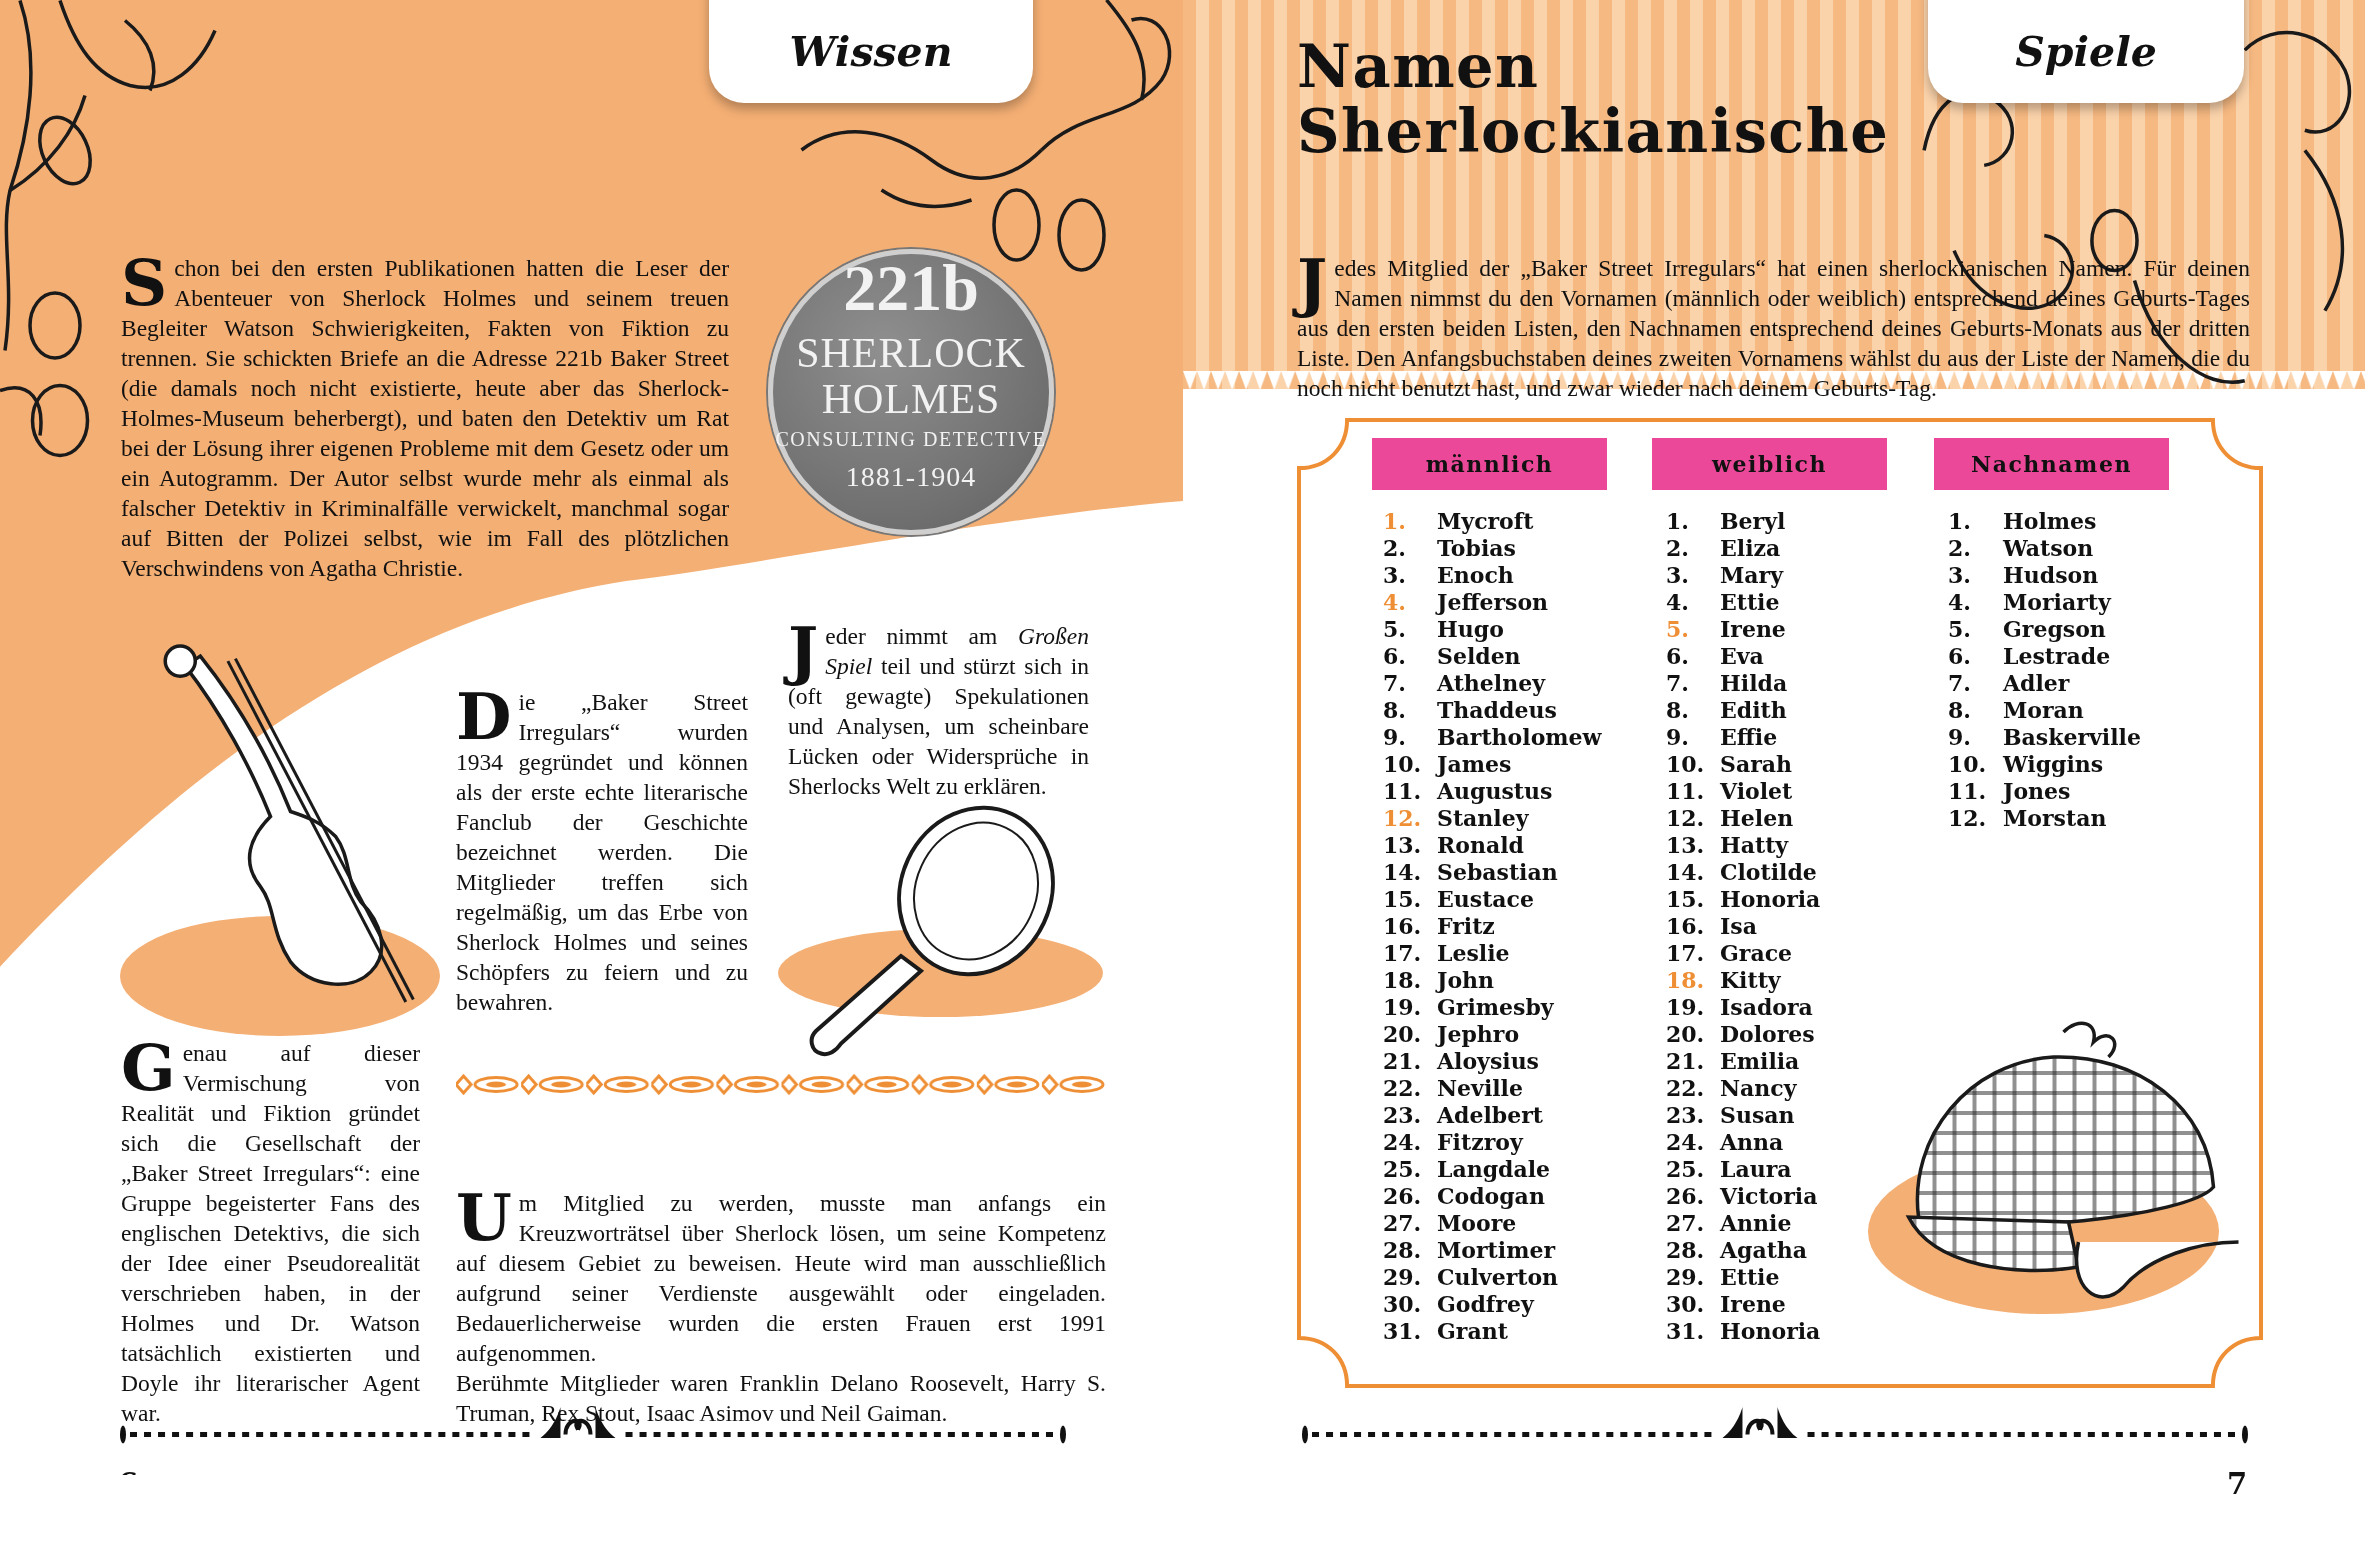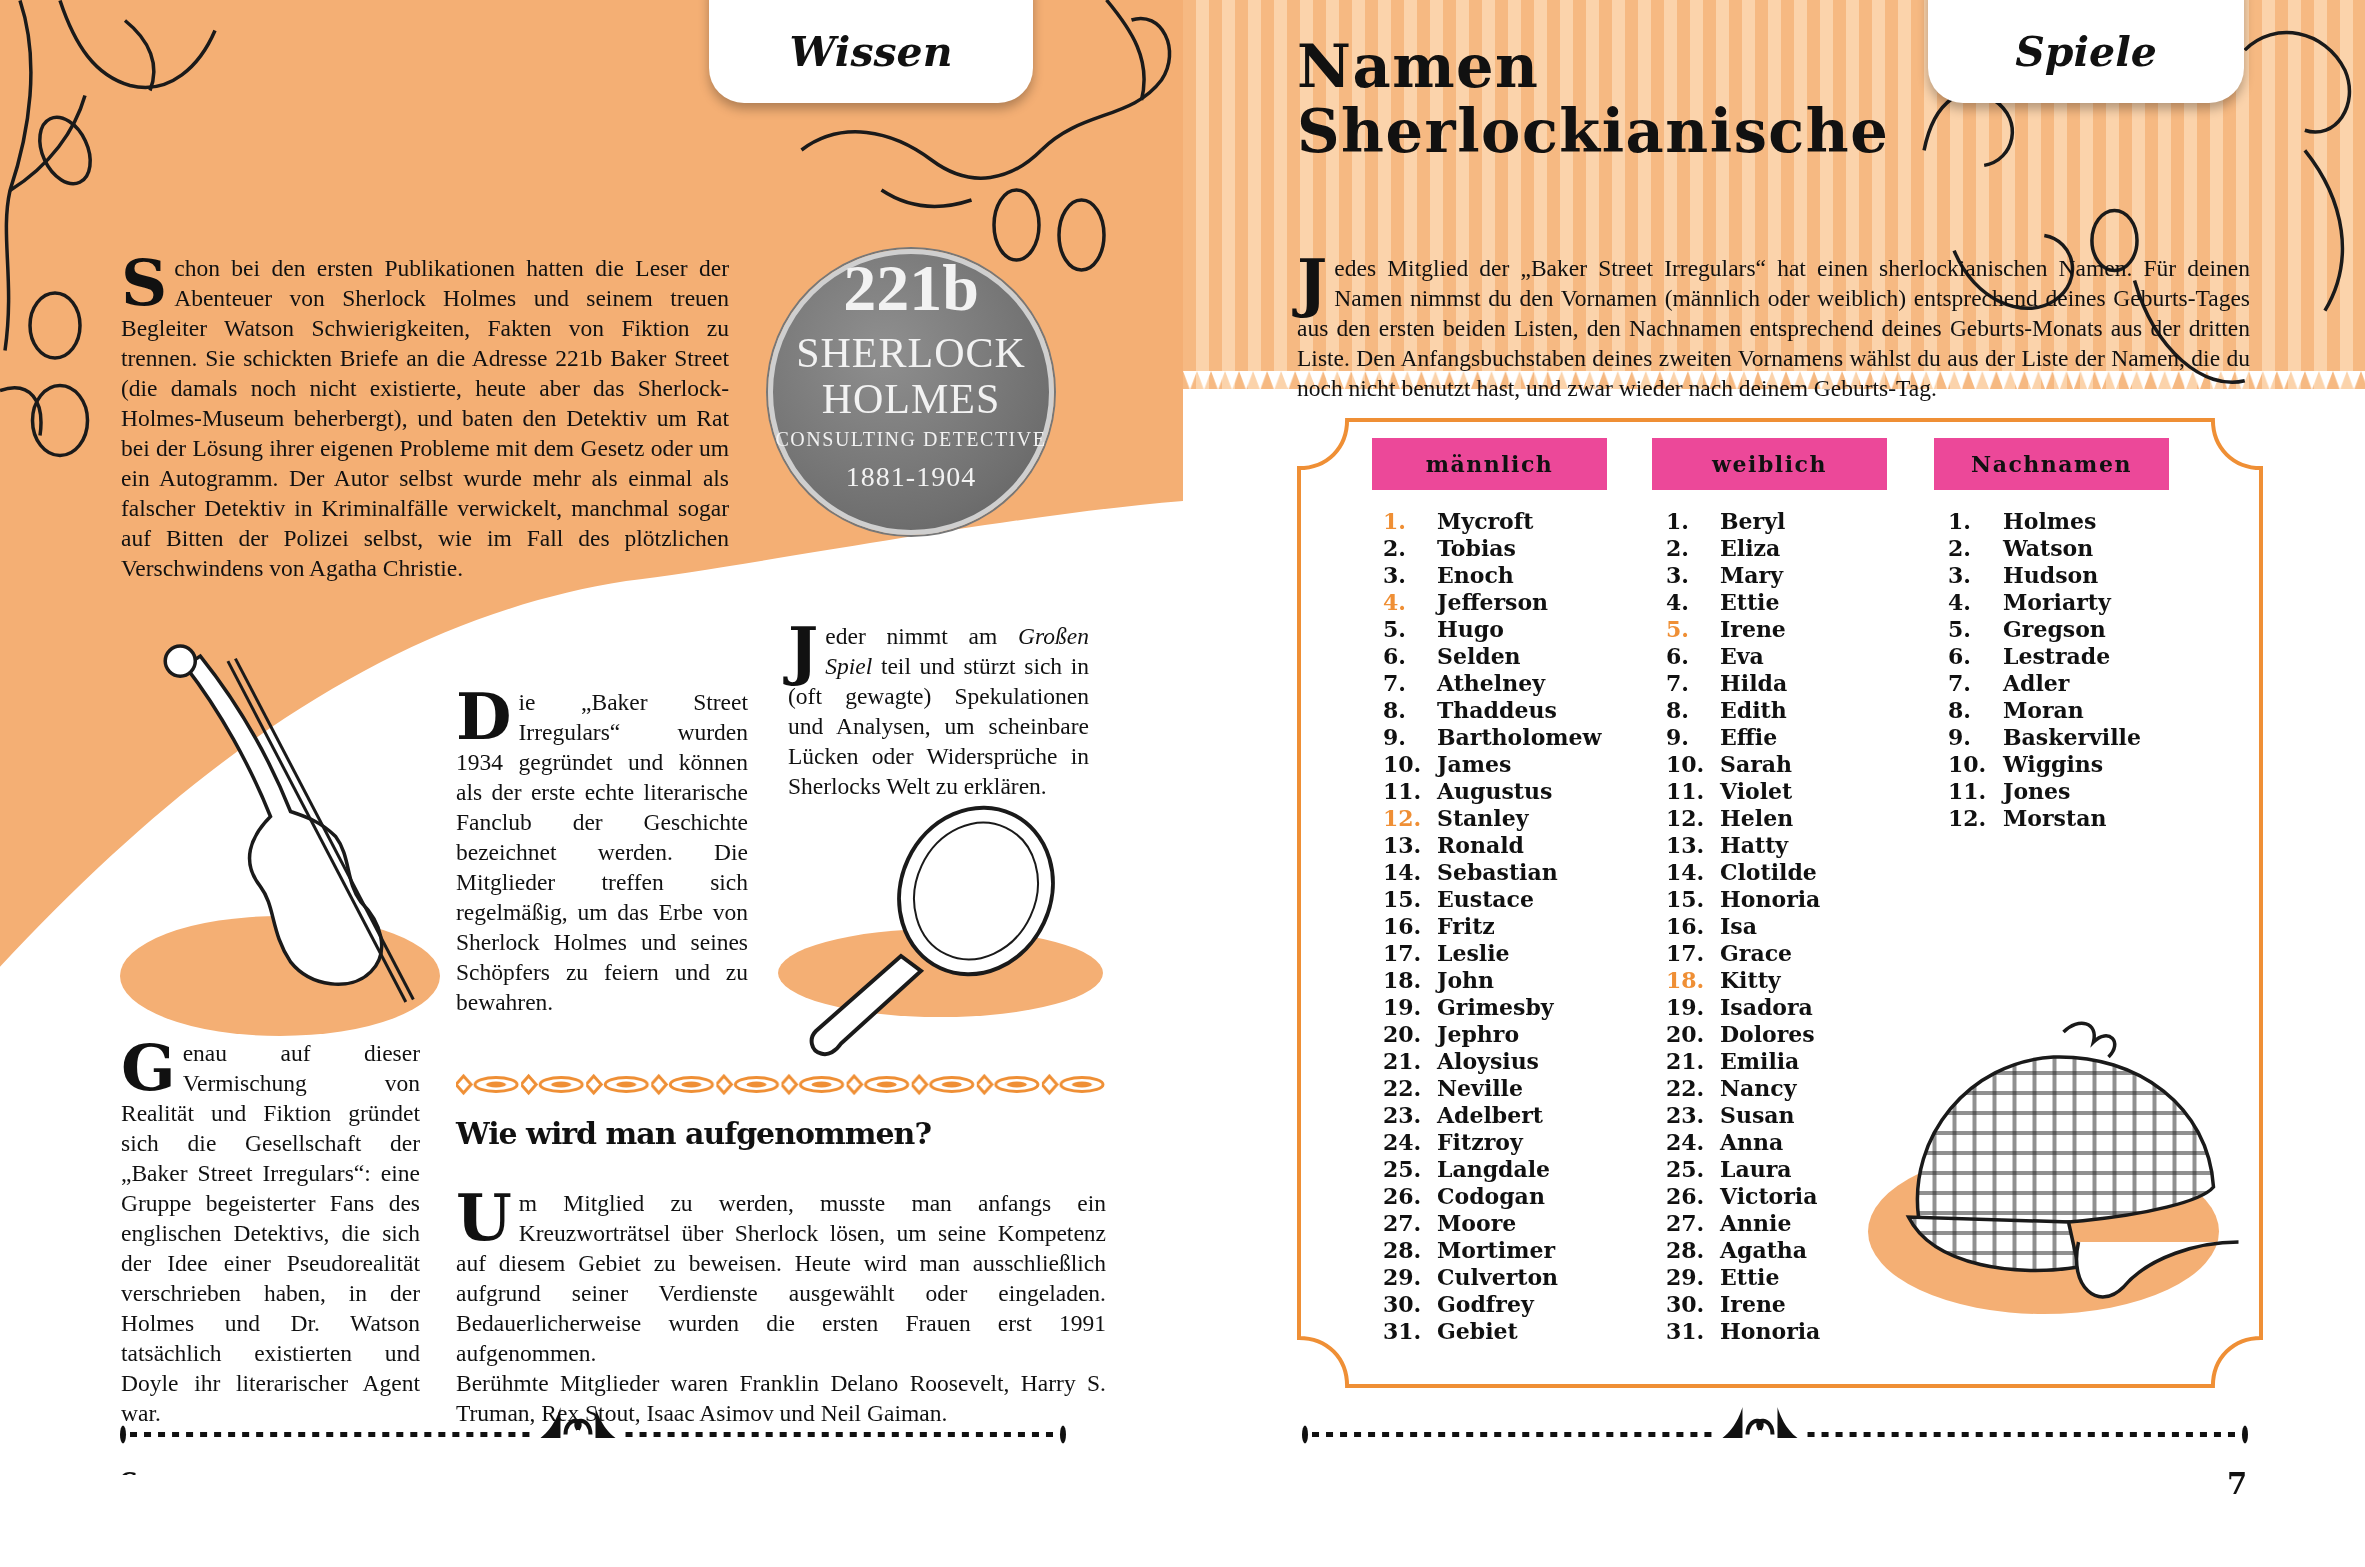--- a/index.html
+++ b/index.html
@@ -141,21 +141,20 @@
     <defs>
       <pattern id="orn" width="130" height="50" patternUnits="userSpaceOnUse">
         <path d="M0 25 L15 8 L30 25 L15 42 Z" fill="none" stroke="#ef8f35" stroke-width="6"></path>
         <ellipse cx="80" cy="25" rx="42" ry="14" fill="none" stroke="#ef8f35" stroke-width="6"></ellipse>
         <ellipse cx="80" cy="25" rx="20" ry="6" fill="#ef8f35"></ellipse>
       </pattern>
     </defs>
     <rect width="1298" height="50" fill="url(#orn)"></rect>
   </svg>
 
-  <div id="section-heading" class="abs">Wie wird man aufgenommen?</div>
 
   <div id="text-u" class="abs body-text">
     <span class="dropcap">U</span><span>m Mitglied zu werden, musste man anfangs ein Kreuzworträtsel über Sherlock lösen, um seine Kompetenz auf diesem Gebiet zu beweisen. Heute wird man ausschließlich aufgrund seiner Verdienste ausgewählt oder eingeladen. Bedauerlicherweise wurden die ersten Frauen erst 1991 aufgenommen.</span><br><span>Berühmte Mitglieder waren Franklin Delano Roosevelt, Harry S. Truman, Rex Stout, Isaac Asimov und Neil Gaiman.</span>
   </div>
 
   <svg id="footer-left" class="abs footer-rule" viewBox="0 0 1890 80" preserveAspectRatio="none">
     <ellipse cx="6" cy="55" rx="6" ry="18" fill="#111"></ellipse>
     <line x1="20" y1="55" x2="820" y2="55" stroke="#111" stroke-width="10" stroke-dasharray="14 14"></line>
     <path d="M840 62 C870 40 880 0 880 0 L880 62 Z M990 62 C960 40 950 0 950 0 L950 62 Z" fill="#111"></path>
     <path d="M890 55 C890 20 930 20 915 45 M940 55 C940 20 900 20 915 45" fill="none" stroke="#111" stroke-width="8"></path>
@@ -326,21 +325,21 @@
     <li>
       <span class="num">29.</span>
       <span>Culverton</span>
     </li>
     <li>
       <span class="num">30.</span>
       <span>Godfrey</span>
     </li>
     <li>
       <span class="num">31.</span>
-      <span>Gebiet</span>
+      <span>Grant</span>
     </li>
   </ul>
 <ul id="list-w" class="abs name-list">
     <li>
       <span class="num">1.</span>
       <span>Beryl</span>
     </li>
     <li>
       <span class="num">2.</span>
       <span>Eliza</span>

